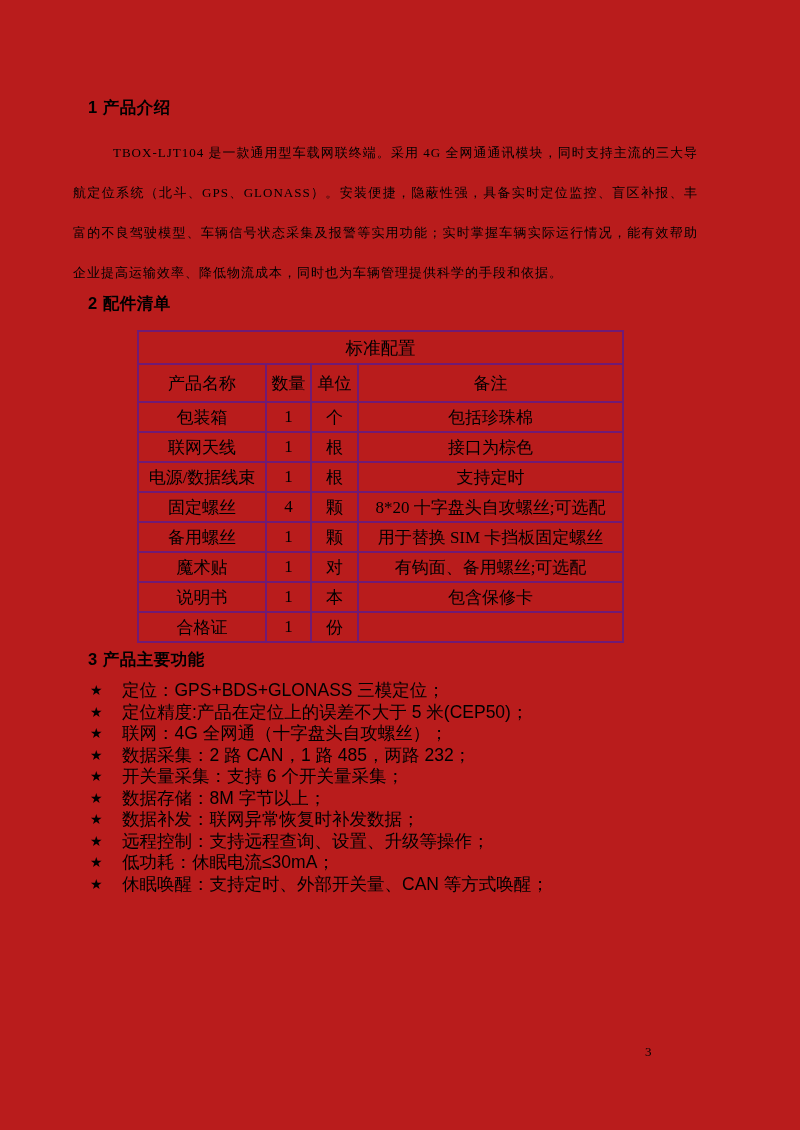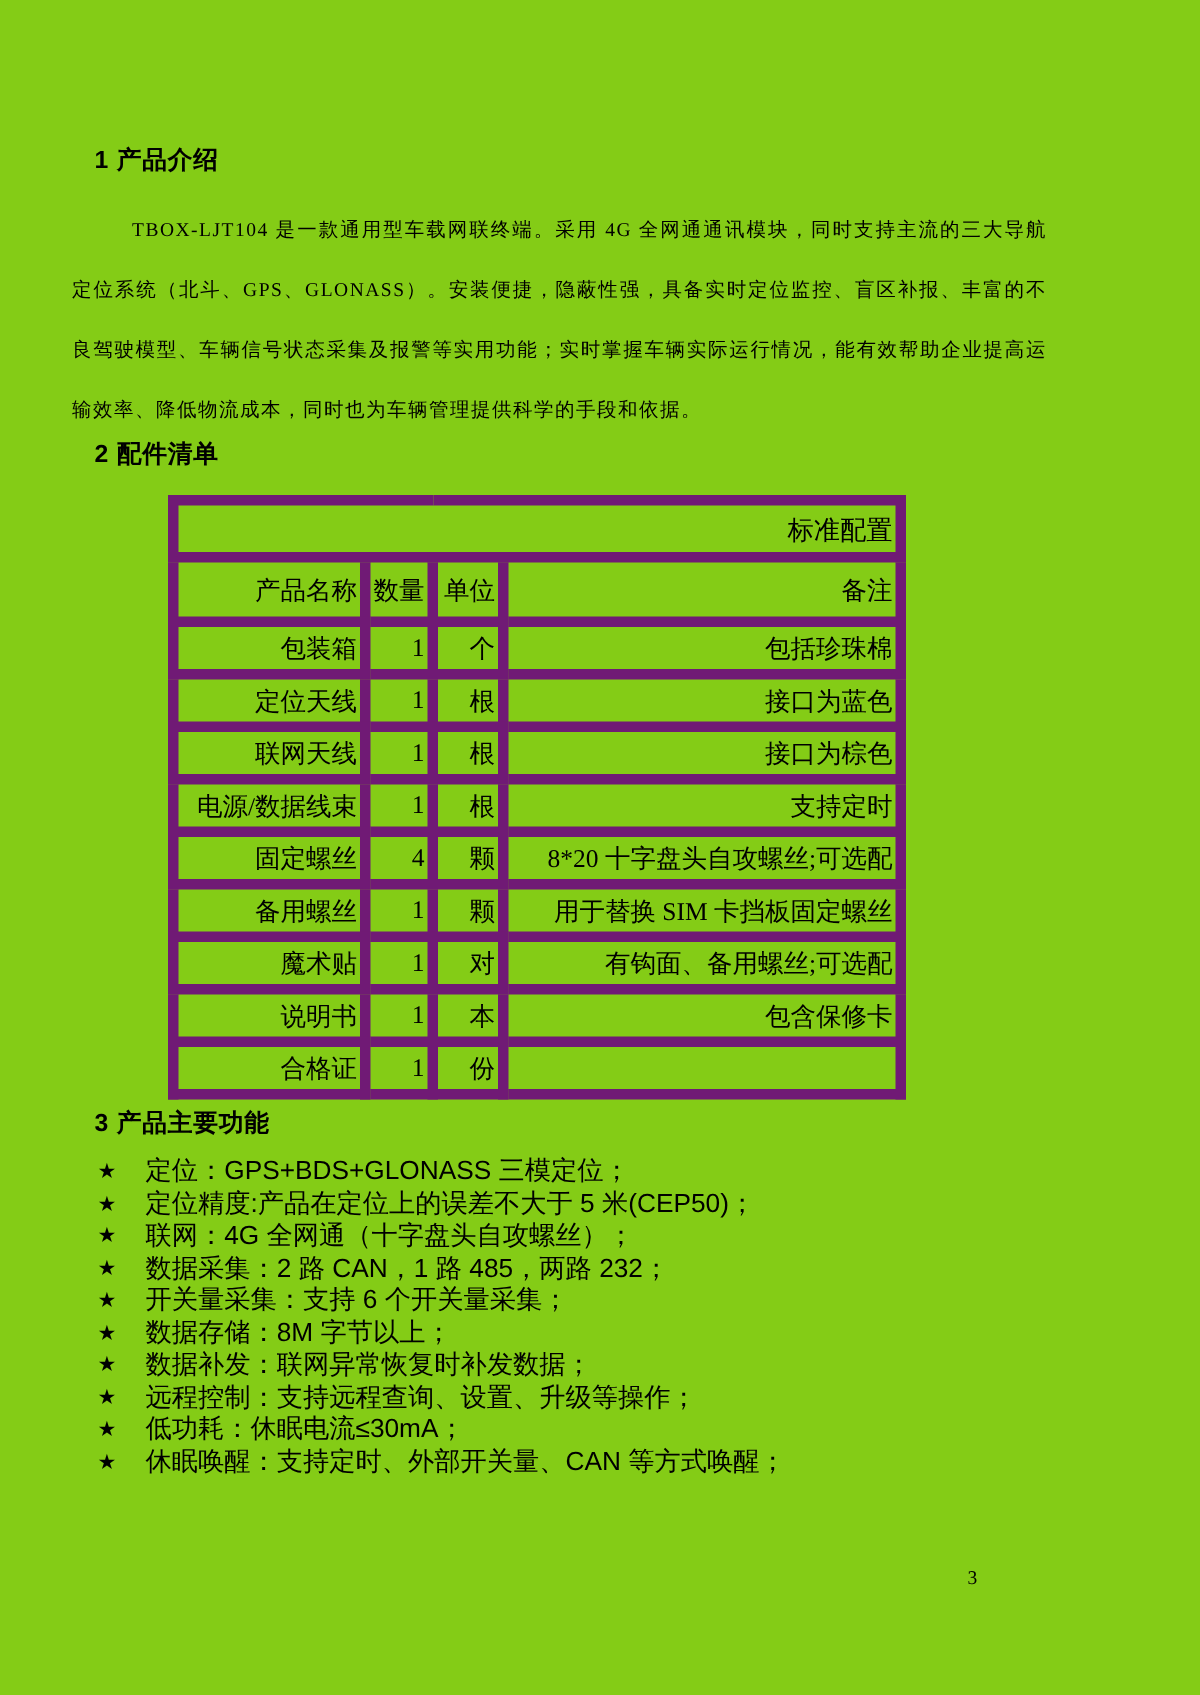--- a/index.html
+++ b/index.html
@@ -1,19 +1,19 @@
 <!DOCTYPE html>
 <html><head>
 <meta charset="utf-8">
 <style>
   html,body{margin:0;padding:0;background:#888;}
   .page{
-    width:800px;height:1130px;background:#84cc16;color:#000;
+    width:800px;height:1130px;background:#b91c1c;color:#000;
     position:relative;box-sizing:border-box;
-    padding:97px 102px 0 48px;overflow:hidden;
+    padding:97px 102px 0 73px;overflow:hidden;
   }
   h2.sec{
     margin:0;padding-left:15px;
     font-family:"Liberation Sans",sans-serif;
     font-weight:bold;font-size:16.5px;line-height:20px;
     letter-spacing:0.5px;
   }
   #s1-heading{margin-bottom:16px;}
   #s2-heading{margin-bottom:17px;}
   #s3-heading{margin-top:6px;margin-bottom:11px;}
@@ -23,22 +23,22 @@
     font-size:13px;line-height:40px;letter-spacing:1px;
     text-align:justify;text-indent:40px;
   }
   table.acc{
     border-collapse:collapse;table-layout:fixed;
     margin-left:64px;width:485px;
     font-family:"Liberation Serif","DejaVu Serif",serif;
     font-size:17px;
   }
   table.acc th,table.acc td{
-    border:7px solid #701a75;font-weight:normal;
-    text-align:right;vertical-align:middle;padding:0 2px;
+    border:2px solid #701a75;font-weight:normal;
+    text-align:center;vertical-align:middle;padding:0 2px;
     overflow:hidden;white-space:nowrap;
   }
   tr.t-title td{height:31px;font-size:17.5px;}
   tr.t-head th{height:36px;}
   tbody.t-body td{height:28px;}
   ul.features{
     list-style:none;margin:0;padding:0;
     font-family:"Liberation Sans",sans-serif;
     font-size:17.5px;
   }
@@ -81,26 +81,20 @@
           <th>单位</th>
           <th>备注</th>
         </tr>
     </thead>
     <tbody class="t-body" id="acc-body">
         <tr>
           <td>包装箱</td>
           <td>1</td>
           <td>个</td>
           <td>包括珍珠棉</td>
-        </tr>
-        <tr>
-          <td>定位天线</td>
-          <td>1</td>
-          <td>根</td>
-          <td>接口为蓝色</td>
         </tr>
         <tr>
           <td>联网天线</td>
           <td>1</td>
           <td>根</td>
           <td>接口为棕色</td>
         </tr>
         <tr>
           <td>电源/数据线束</td>
           <td>1</td>

